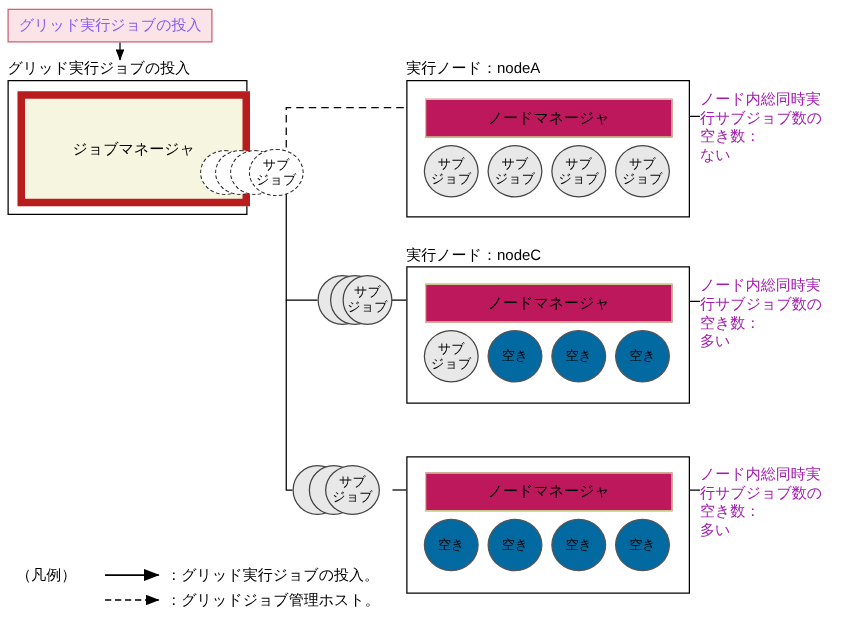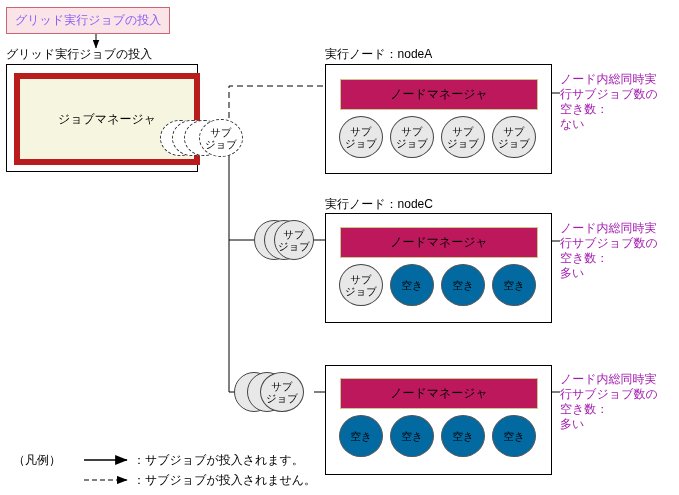--- a/index.html
+++ b/index.html
@@ -227,16 +227,16 @@
 多い</div>
 
   <div class="abs subjob-circle" style="left:234px; top:372px; width:40px; height:40px;"></div>
   <div class="abs subjob-circle" style="left:247px; top:372px; width:40px; height:40px;"></div>
   <div class="abs subjob-circle" style="left:260px; top:372px; width:44px; height:40px;">
     <span>サブ</span>
     <span>ジョブ</span>
   </div>
 
   <div class="abs legend-txt" style="left:13px; top:452px;">（凡例）</div>
-  <div class="abs legend-txt" style="left:133px; top:452px;">：サブジョブが投入されます。</div>
-  <div class="abs legend-txt" style="left:133px; top:472px;">：サブジョブが投入されません。</div>
+  <div class="abs legend-txt" style="left:133px; top:452px;">：グリッド実行ジョブの投入。</div>
+  <div class="abs legend-txt" style="left:133px; top:472px;">：グリッドジョブ管理ホスト。</div>
 
 </div>
 
 </body></html>

